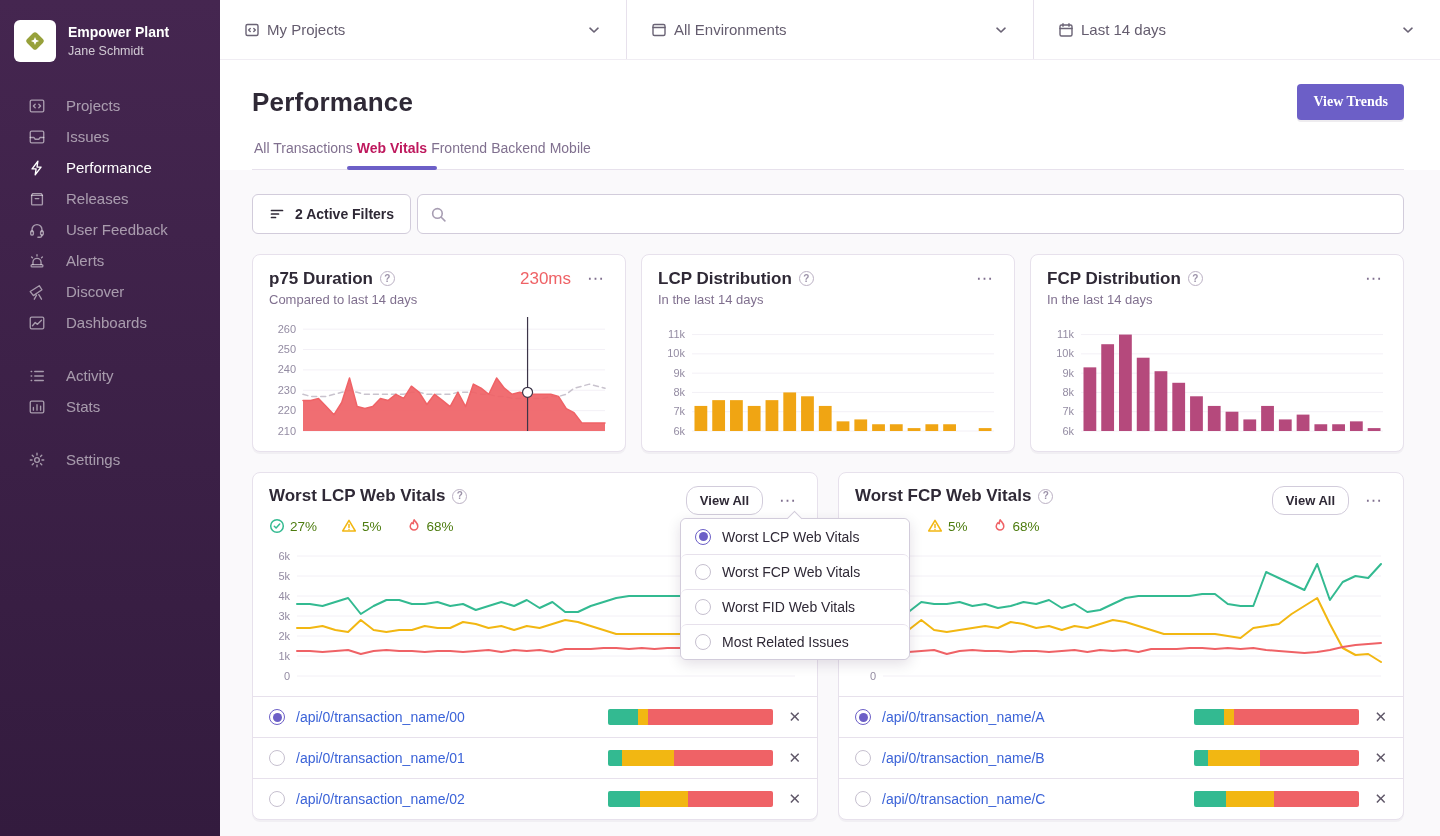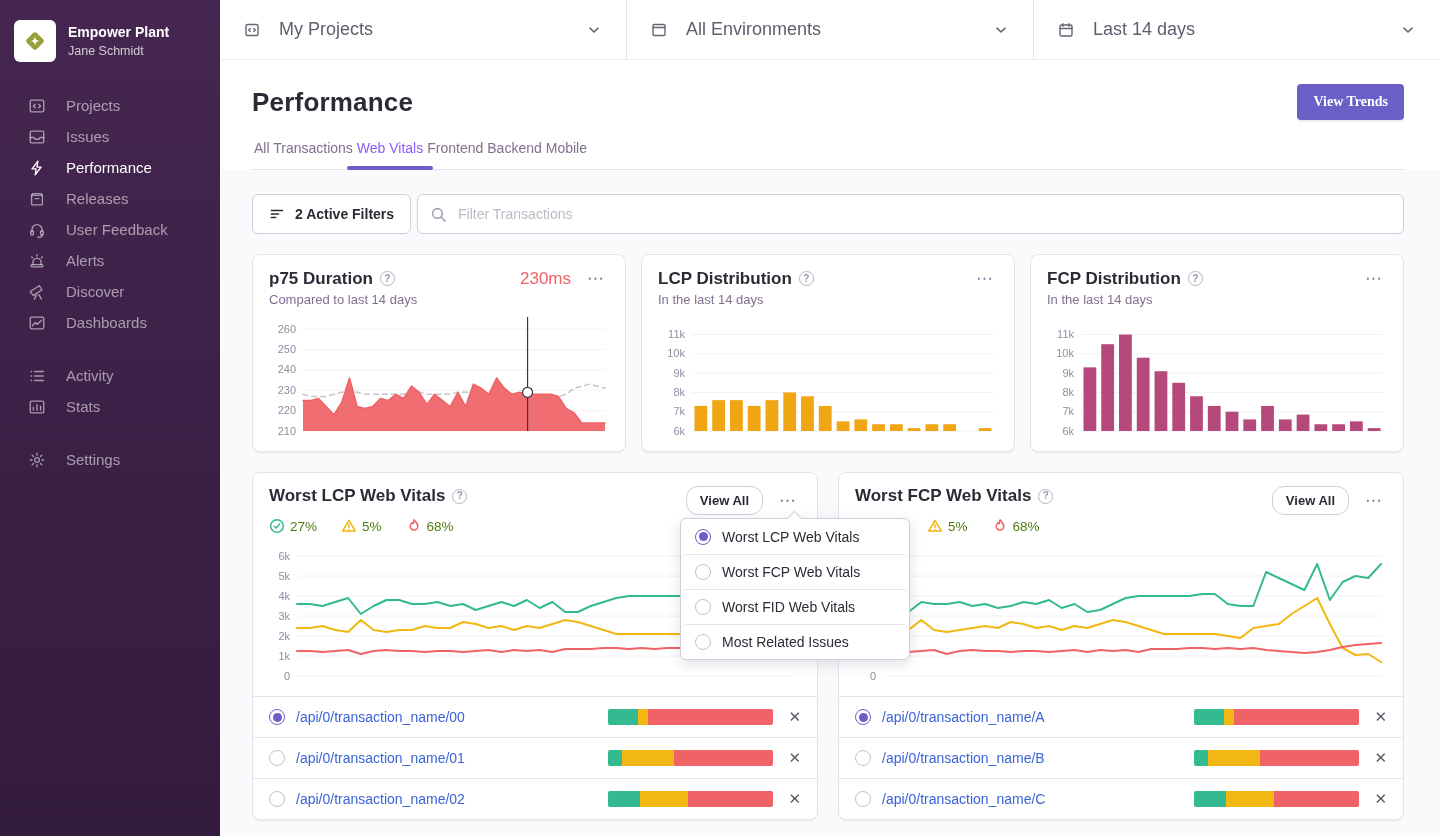--- a/index.html
+++ b/index.html
@@ -17,32 +17,32 @@
   .nav.primary{margin-top:14px}
   .nav.secondary{margin-top:22px}
   .nav.tertiary{margin-top:22px}
   .nav-item{display:flex;align-items:center;gap:20px;padding:6.5px 10px 6.5px 28px;color:rgba(255,255,255,.55);font-size:15px;text-decoration:none;cursor:pointer}
   .nav-item.active{color:#fff}
   .nicon{display:flex;width:18px;flex:none}
 
   
   .main{flex:1;display:flex;flex-direction:column;min-width:0}
   .topbar{height:60px;flex:none;display:flex;background:#fff;border-bottom:1px solid #F0EDF3}
-  .crumb{flex:1;display:flex;align-items:center;gap:19px;padding:0 24px;background:none;border:none;border-right:1px solid #E7E1EC;font:inherit;font-size:18px;color:#645C6E;cursor:pointer}
+  .crumb{flex:1;display:flex;align-items:center;gap:7px;padding:0 24px;background:none;border:none;border-right:1px solid #E7E1EC;font:inherit;font-size:15px;color:#645C6E;cursor:pointer}
   .crumb:last-child{border-right:none}
   .clabel{flex:1;text-align:left}
   .cicon,.chev{display:flex;flex:none}
 
   .page-head{background:#fff;padding:0 36px 0 32px}
   .title-row{display:flex;align-items:center;justify-content:space-between;margin-top:24px}
   h1{font-size:26px;font-weight:600;margin:0;letter-spacing:.2px;color:#2F2936}
   .btn-primary{background:#6C5FC7;color:#fff;font-weight:700;font-size:14px;border:none;border-radius:4px;padding:10px 16px;cursor:pointer;font-family:Liberation Serif, serif;box-shadow:0 2px 0 rgba(37,11,54,.08)}
   .tabs{display:flex;margin-top:20px;border-bottom:1px solid #E7E1EC}
   .tab{position:relative;padding:0 2px 13px;font-size:14px;color:#80708F;cursor:pointer}
-  .tab.active{color:#8b5cf6;font-weight:400}
+  .tab.active{color:#be185d;font-weight:700}
   .tab.active::after{content:'';position:absolute;left:-8px;right:-8px;bottom:-1px;height:4px;background:#6C5FC7;border-radius:2px}
 
   .content{flex:1;padding:24px 36px 0 32px;background:#FAF9FB}
   .filter-row{display:flex;gap:6px}
   .filter-btn{display:flex;align-items:center;gap:10px;background:#fff;border:1px solid #D2CCDB;border-radius:6px;padding:0 16px;height:40px;font:inherit;font-size:14px;font-weight:700;color:#2F2936;cursor:pointer}
   .search{flex:1;display:flex;align-items:center;gap:9px;background:#fff;border:1px solid #D2CCDB;border-radius:6px;height:40px;padding:0 12px}
   .search input{flex:1;border:none;outline:none;font:inherit;font-size:14px;color:#2F2936;background:transparent}
   ::placeholder{color:#C0B9C9}
 
   .grid3{display:grid;grid-template-columns:repeat(3,1fr);gap:15px;margin-top:20px}
@@ -276,21 +276,20 @@
           <svg width="16" height="16" viewBox="0 0 16 16" fill="none" stroke="#2F2936" stroke-width="1.7" stroke-linecap="round">
               <path d="M2.5 4.5h11M2.5 8h7M2.5 11.5h4"></path>
             </svg>
           <span>2 Active Filters</span>
         </button>
         <div class="search">
           <svg width="17" height="17" viewBox="0 0 16 16" fill="none" stroke="#A79DB2" stroke-width="1.5" stroke-linecap="round">
               <circle cx="7" cy="7" r="4.5"></circle>
               <path d="M10.6 10.6 14 14"></path>
             </svg>
-          <input type="text" placeholder="Filter Transactions" style="">
         </div>
       </div>
 
       <div class="grid3">
 
         <div class="card small">
           <div class="chead">
             <span class="ctitle">
                 <span>p75 Duration</span>
                 <span class="help">?</span>

